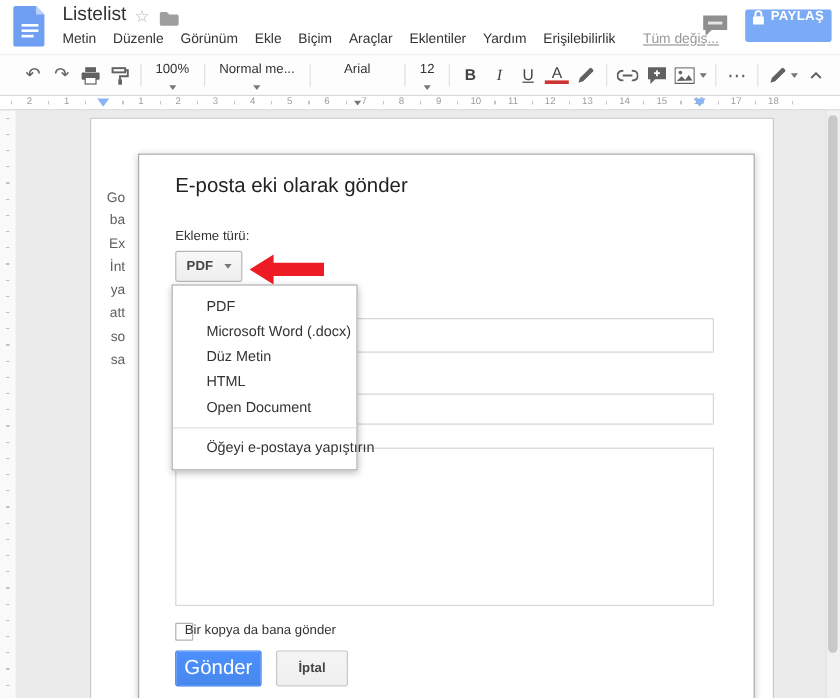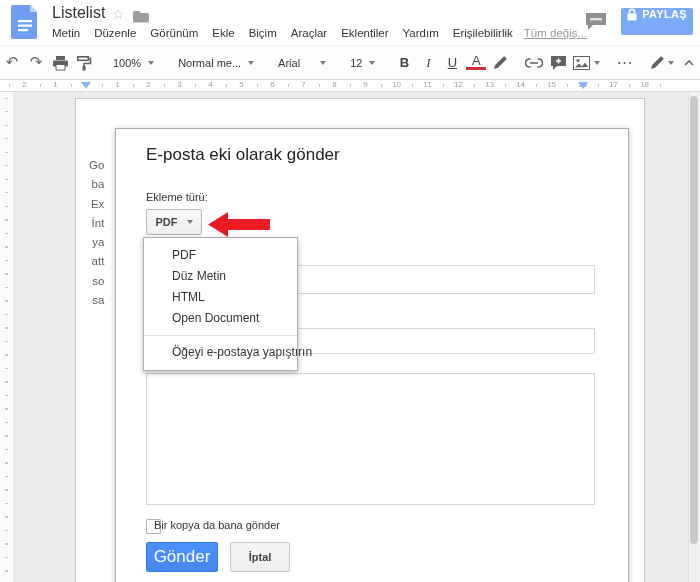--- a/index.html
+++ b/index.html
@@ -8,34 +8,34 @@
   .app{position:absolute;inset:0;}
 
   
   .header{position:absolute;left:0;top:0;width:700px;height:45px;background:#fff;z-index:5;text-decoration:underline;}
   .logo{position:absolute;left:11px;top:5px;cursor:pointer;}
   .doc-title{position:absolute;left:52px;top:4px;font-size:16px;color:#333;}
   .star{position:absolute;left:112px;top:6px;font-size:14px;color:#b8b8b8;font-family:"DejaVu Sans",sans-serif;cursor:pointer;}
   .folder{position:absolute;left:133px;top:9px;cursor:pointer;}
   .menubar{position:absolute;left:45px;top:25px;display:flex;align-items:center;font-size:11.5px;color:#333;}
   .menu-item{padding:2px 7px;cursor:pointer;white-space:nowrap;}
-  .last-edit{margin-left:4px;color:#999;text-decoration:underline;cursor:pointer;white-space:nowrap;}
+  .last-edit{margin-left:16px;color:#999;text-decoration:underline;cursor:pointer;white-space:nowrap;}
   .comment-btn{position:absolute;left:584px;top:11px;cursor:pointer;}
   .share-btn{position:absolute;left:621px;top:8px;width:72px;height:27px;border-radius:2px;
              background:var(--share-button,#7baaf7);display:flex;justify-content:center;
              gap:5px;color:#fff;font-size:11px;font-weight:bold;letter-spacing:.3px;cursor:pointer;}
 
   
   .toolbar{position:absolute;left:0;top:45px;width:700px;height:33px;background:#fdfdfd;
            border-top:1px solid #f0f0f0;border-bottom:1px solid #d9d9d9;display:flex;align-items:center;z-index:5;}
   .tb-btn{min-width:22px;height:22px;display:flex;align-items:center;justify-content:center;
           color:#616161;cursor:pointer;border-radius:2px;margin:0 1px;}
   .tb-glyph{font-family:"DejaVu Sans",sans-serif;font-size:15px;line-height:1;}
   .tb-div{width:1px;height:19px;background:#e0e0e0;margin:0 5px;}
-  .tb-dd{display:flex;align-items:center;gap:7px;padding:0 7px;height:22px;font-size:11px;color:#333;cursor:pointer;white-space:nowrap;}
+  .tb-dd{display:flex;align-items:center;gap:7px;padding:0 7px;height:22px;font-size:11px;color:#333;cursor:pointer;white-space:nowrap;flex-direction:column;}
   .caret{width:0;height:0;border-left:3.5px solid transparent;border-right:3.5px solid transparent;border-top:4px solid #777;}
   .fmt{font-size:13px;color:#444;width:20px;text-align:center;}
   .fmt-b{font-weight:bold;}
   .fmt-i{font-style:italic;font-family:"Liberation Serif",serif;}
   .fmt-u{text-decoration:underline;}
   .fmt-a{border-bottom:3px solid #cc3333;line-height:12px;}
   .more-dots{font-family:"DejaVu Sans",sans-serif;font-size:16px;color:#616161;}
   .collapse{margin-left:auto;margin-right:9px;}
 
   
@@ -308,20 +308,21 @@
     <textarea class="dlg-textarea" style=""></textarea>
     <div class="copy-check"></div>
     <div class="copy-label">Bir kopya da bana gönder</div>
     <div class="send-btn">Gönder</div>
     <div class="cancel-btn">İptal</div>
   </div>
 
   <div class="dropdown-menu">
     <div>
         <span class="dd-item">PDF</span>
+        <span class="dd-item">Microsoft Word (.docx)</span>
         <span class="dd-item">Düz Metin</span>
         <span class="dd-item">HTML</span>
         <span class="dd-item">Open Document</span>
       </div>
     <div class="dd-sep"></div>
     <span class="dd-item">Öğeyi e-postaya yapıştırın</span>
   </div>
 
   <div class="red-arrow">
     <svg width="62" height="27" viewBox="0 0 62 27">

